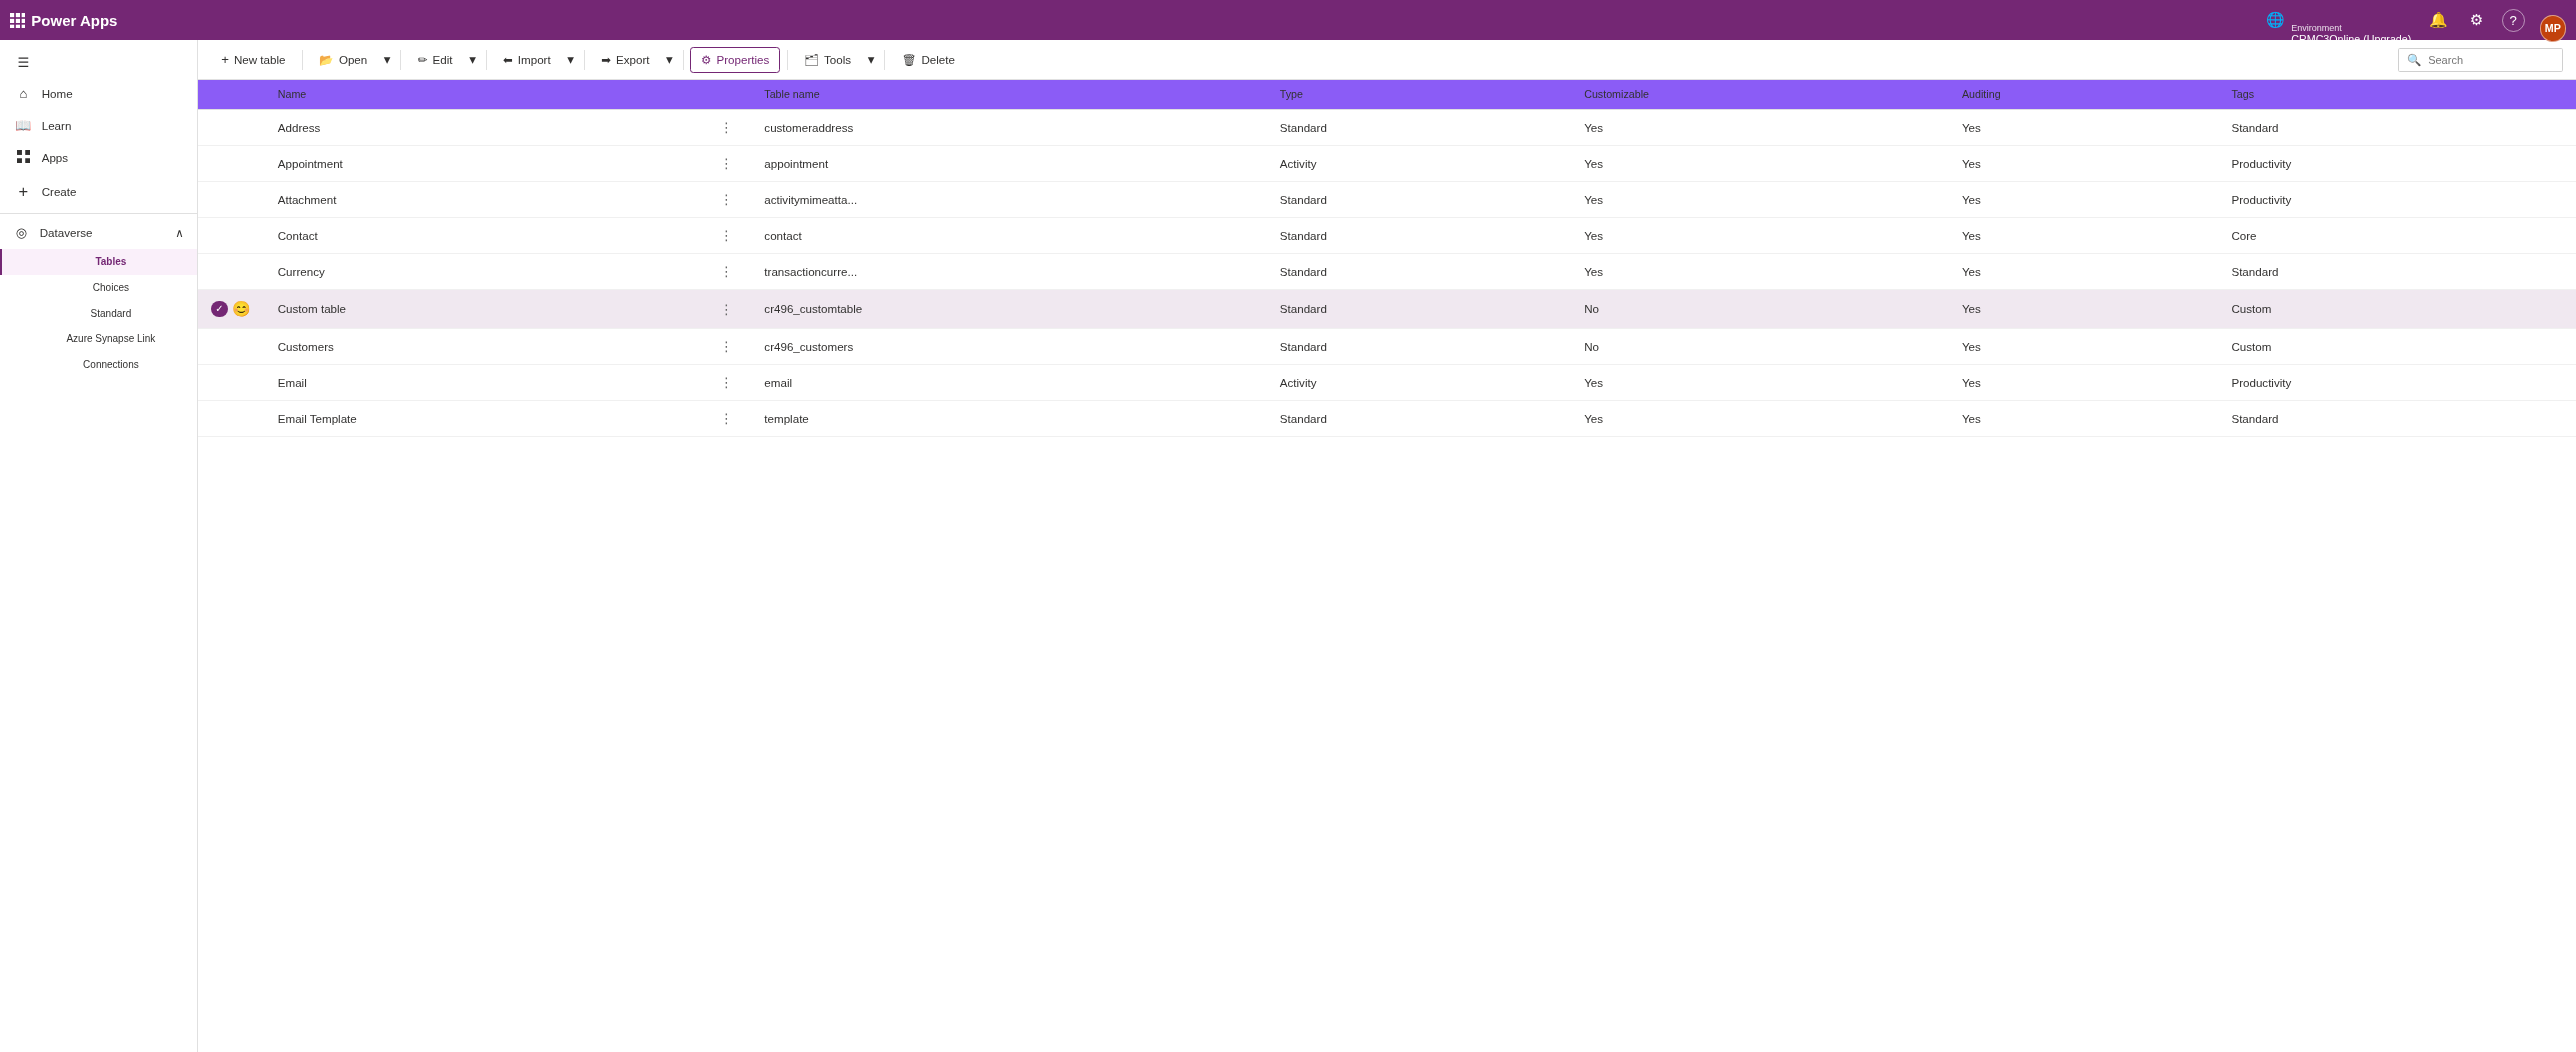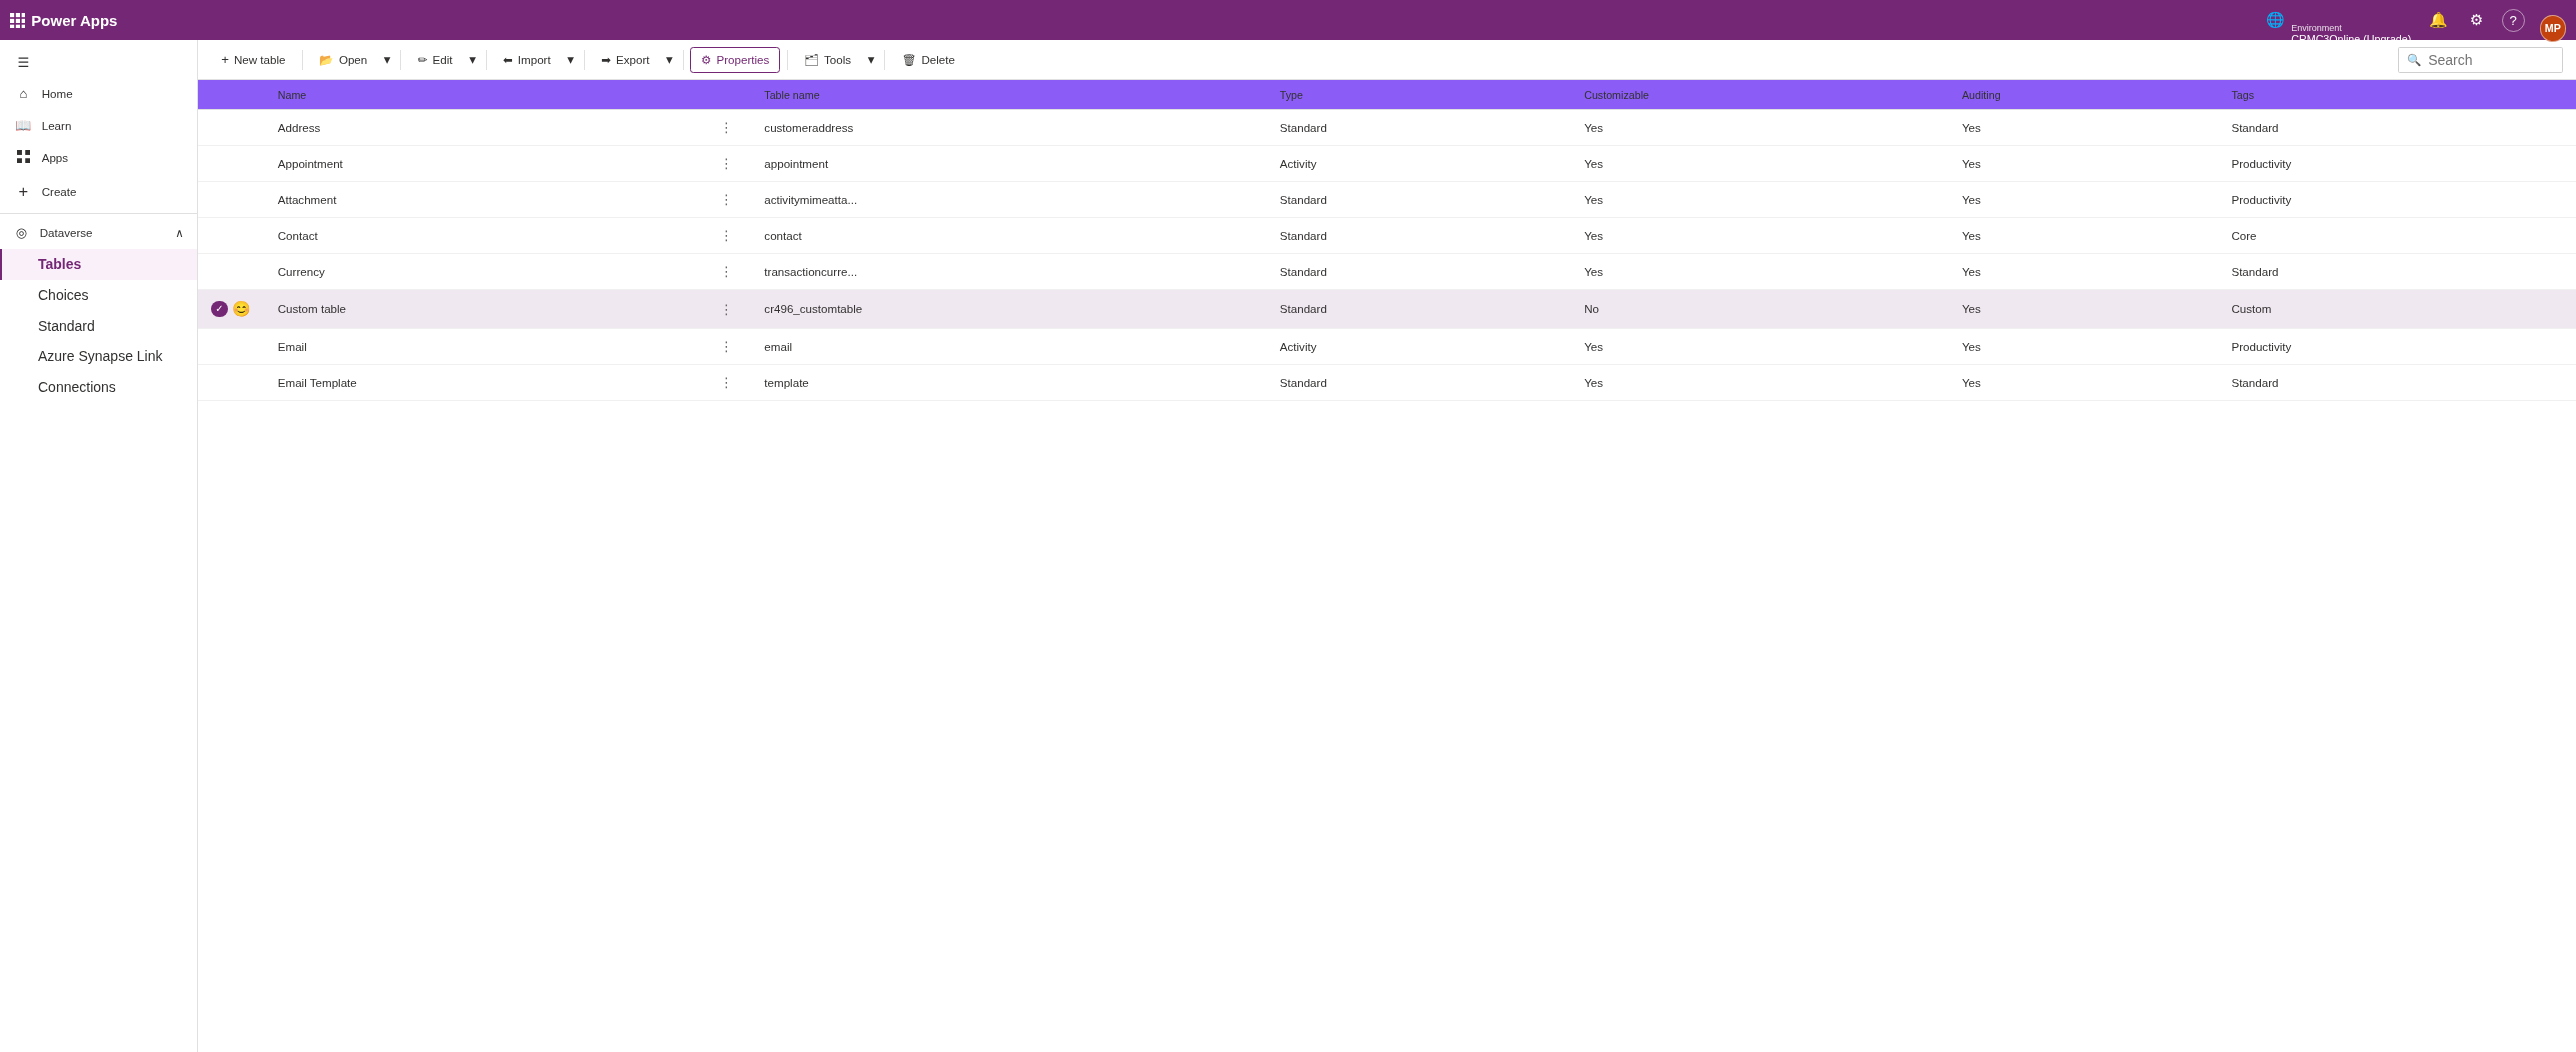--- a/index.html
+++ b/index.html
@@ -58,23 +58,24 @@
       justify-content: space-between;
       padding: 8.3px 13.2px;
       cursor: pointer;
       font-size: 11.6px;
       color: #323130;
       font-weight: 500;
     }
     .sidebar-sub-item {
       padding: 7.4px 13.2px 7.4px 36px;
       cursor: pointer;
-      font-size: 14px;
+      font-size: 10px;
       color: #323130;
       border-left: 2.5px solid transparent;
+      text-align: center;
     }
     .sidebar-sub-item.active { border-left-color: #742774; color: #742774; font-weight: 600; background: #faf0fa; }
     .sidebar-divider { height: 0.8px; background: #e0e0e0; margin: 3.3px 0; }
 
     
     .main {
       flex: 1;
       display: flex;
       flex-direction: column;
       overflow: hidden;
@@ -127,21 +128,21 @@
       border: 0.8px solid #d0d0d0;
       border-radius: 1.7px;
       padding: 4.1px 8.3px;
       gap: 6.6px;
       background: white;
       min-width: 165px;
     }
     .toolbar-search input {
       border: none;
       outline: none;
-      font-size: 14px;
+      font-size: 11px;
       color: #323130;
       width: 124px;
       background: transparent;
     }
 
     
     .table-container { flex: 1; overflow-y: auto; overflow-x: auto; }
     table { width: 100%; border-collapse: collapse; }
     thead th {
       background: #8b5cf6;
@@ -403,20 +404,30 @@
               <td>Custom table</td>
               <td><span class="dots-menu">⋮</span></td>
               <td>cr496_customtable</td>
               <td>Standard</td>
               <td>No</td>
               <td>Yes</td>
               <td>Custom</td>
             </tr>
             <tr>
               <td style="width: 50px;"></td>
+              <td>Customers</td>
+              <td><span class="dots-menu">⋮</span></td>
+              <td>cr496_customers</td>
+              <td>Standard</td>
+              <td>No</td>
+              <td>Yes</td>
+              <td>Custom</td>
+            </tr>
+            <tr>
+              <td style="width: 50px;"></td>
               <td>Email</td>
               <td><span class="dots-menu">⋮</span></td>
               <td>email</td>
               <td>Activity</td>
               <td>Yes</td>
               <td>Yes</td>
               <td>Productivity</td>
             </tr>
             <tr>
               <td style="width: 50px;"></td>

